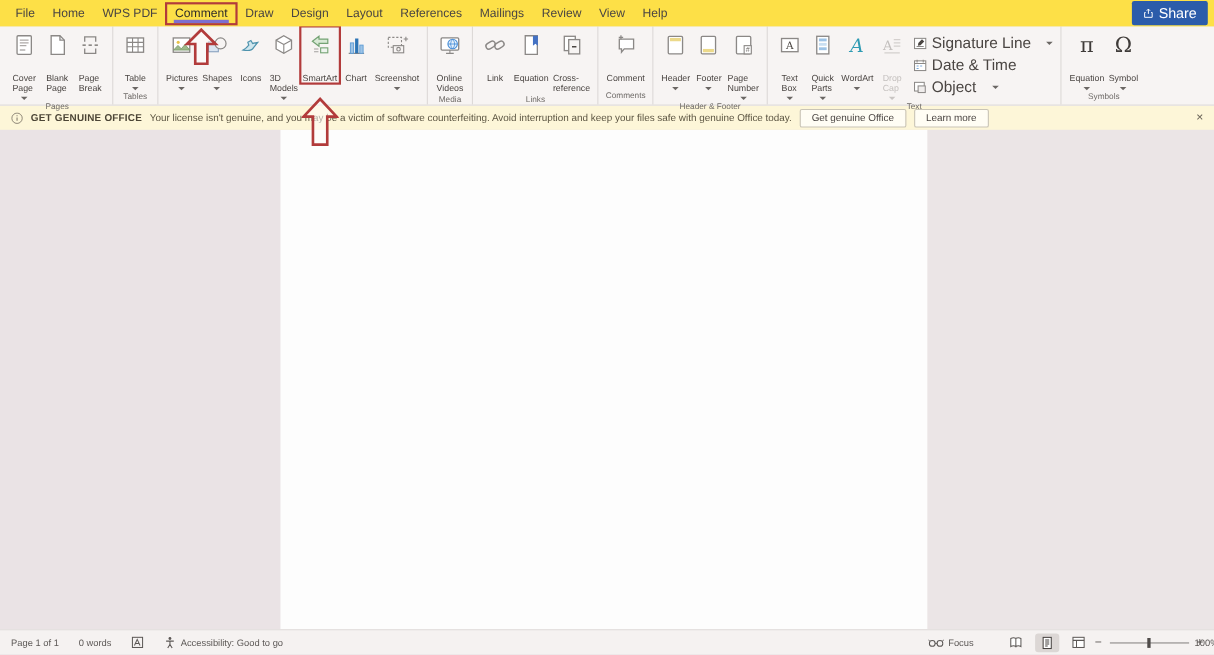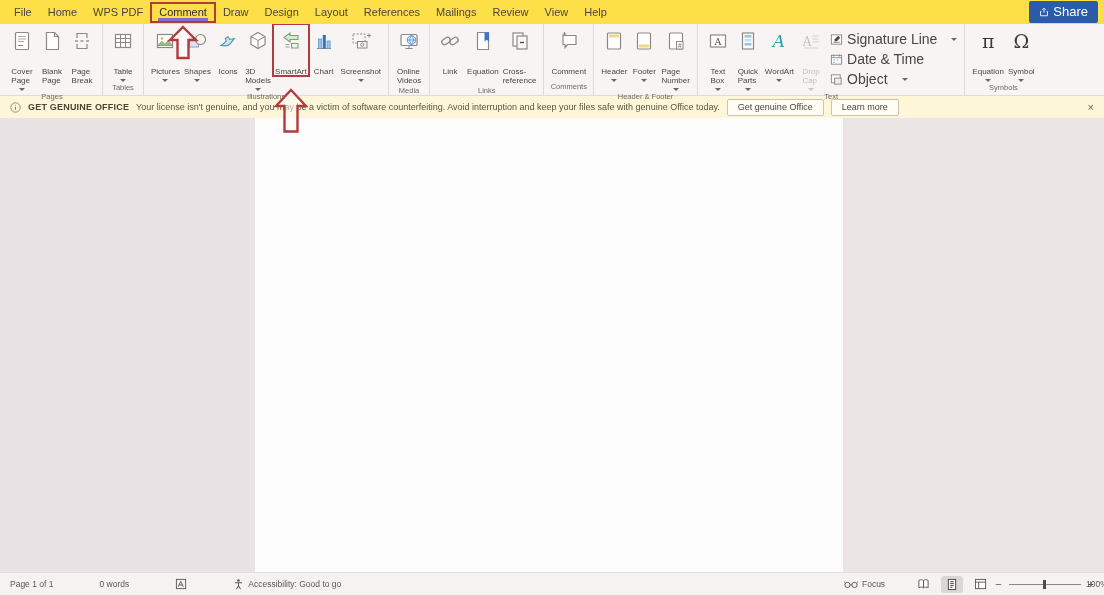--- a/index.html
+++ b/index.html
@@ -40,21 +40,21 @@
   .banner-msg { white-space:nowrap; }
   .banner-btn { background:#fffdf4; border:1px solid #c9c4b6; border-radius:2px; padding:2px 10px 3px; font-size:9px; color:#4a4542; white-space:nowrap; }
   .banner-close { margin-left:auto; color:#6a6458; font-size:11px; line-height:11px; }
 
   
   .docarea { position:absolute; top:118px; left:0; right:0; bottom:23px; background:#ebe5e6; }
   .docarea .leftstrip { position:absolute; left:0; top:0; width:255px; height:100%; background:#eae3e5; }
   .page { position:absolute; left:255px; top:0; width:588px; height:100%; background:#fdfdfd; }
 
   
-  .statusbar { position:absolute; left:0; right:0; bottom:0; height:23px; background:#f5f2f1; border-top:1px solid #e2dedd; display:flex; align-items:center; padding:0 10px; font-size:8.5px; color:#5c5856; z-index:30;gap:28px; }
+  .statusbar { position:absolute; left:0; right:0; bottom:0; height:23px; background:#f5f2f1; border-top:1px solid #e2dedd; display:flex; align-items:center; padding:0 10px; font-size:8.5px; color:#5c5856; z-index:30; }
   .sb-item { margin-right:18px; display:flex; align-items:center; gap:4px; white-space:nowrap; }
   .sb-right { margin-left:auto; display:flex; align-items:center; }
   .viewbtn { padding:2px 5px; border-radius:3px; display:flex; align-items:center; margin:0 3px; }
   .viewbtn.sel { background:#dcd7d5; }
   .ztrack { width:72px; height:1px; background:#8b8886; position:relative; margin:0 7px; }
   .zhandle { position:absolute; left:34px; top:-4px; width:3px; height:9px; background:#4f4b49; }
   .zsign { font-size:11px; color:#5c5856; }
   .zpct { position:absolute; left:1086px; white-space:nowrap; }
 
   svg { display:block; }
@@ -217,21 +217,20 @@
               <rect x="4" y="5" width="12" height="9" fill="none" stroke="#8b8886" stroke-width="1" stroke-dasharray="2 1.6"></rect>
               <rect x="8.5" y="12.5" width="9.5" height="6.5" fill="#f7f4f3" stroke="#8b8886" stroke-width="1"></rect>
               <circle cx="13.3" cy="15.7" r="1.6" fill="none" stroke="#8b8886" stroke-width="1"></circle>
               <path d="M18 6.5h4M20 4.5v4" stroke="#8b8886" stroke-width="1"></path>
             </svg>
           </span>
         <span class="lbl">Screenshot</span>
         <span class="caret"></span>
       </div>
     </div>
-    <div class="glabel">Illustrations</div>
   </div>
 
   <div class="rgroup">
     <div class="rbtns">
       <div class="rbtn">
         <span class="ic">
             <svg width="24" height="24" viewBox="0 0 24 24">
               <rect x="4" y="5.5" width="16" height="11" rx="1" fill="#fff" stroke="#8b8886" stroke-width="1.2"></rect>
               <path d="M8.5 19.5h7M12 16.5v3" stroke="#8b8886" stroke-width="1"></path>
               <circle cx="14.5" cy="11" r="4.3" fill="#e7f0fa" stroke="#4a90d9" stroke-width="1"></circle>

